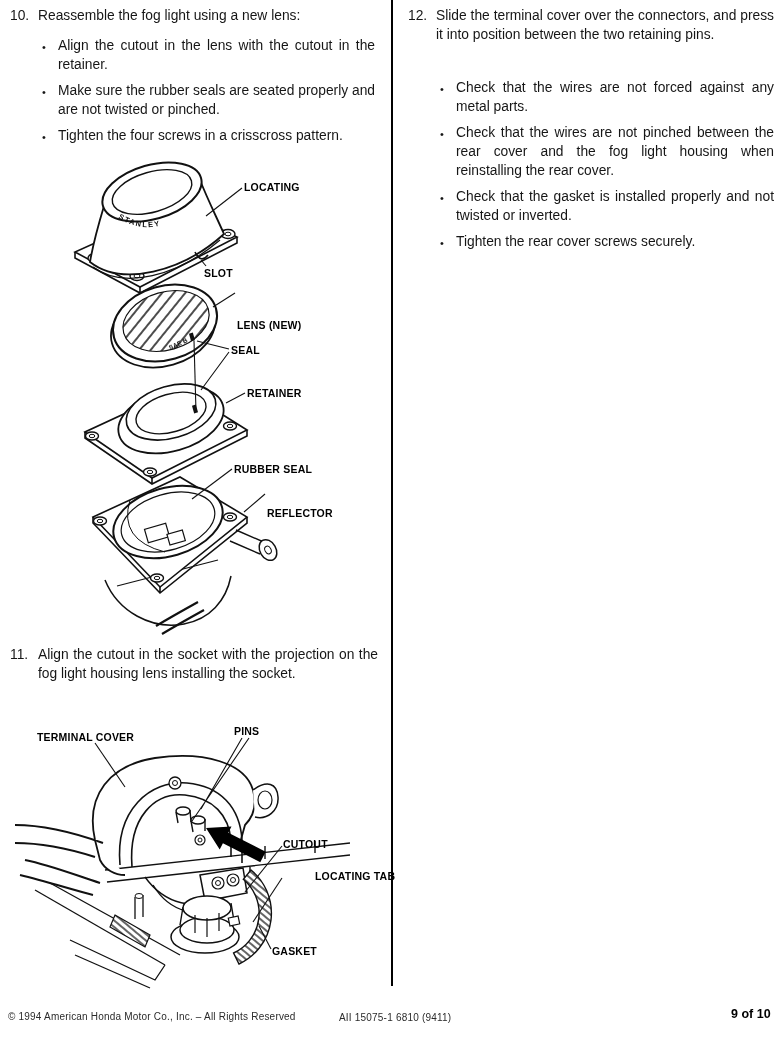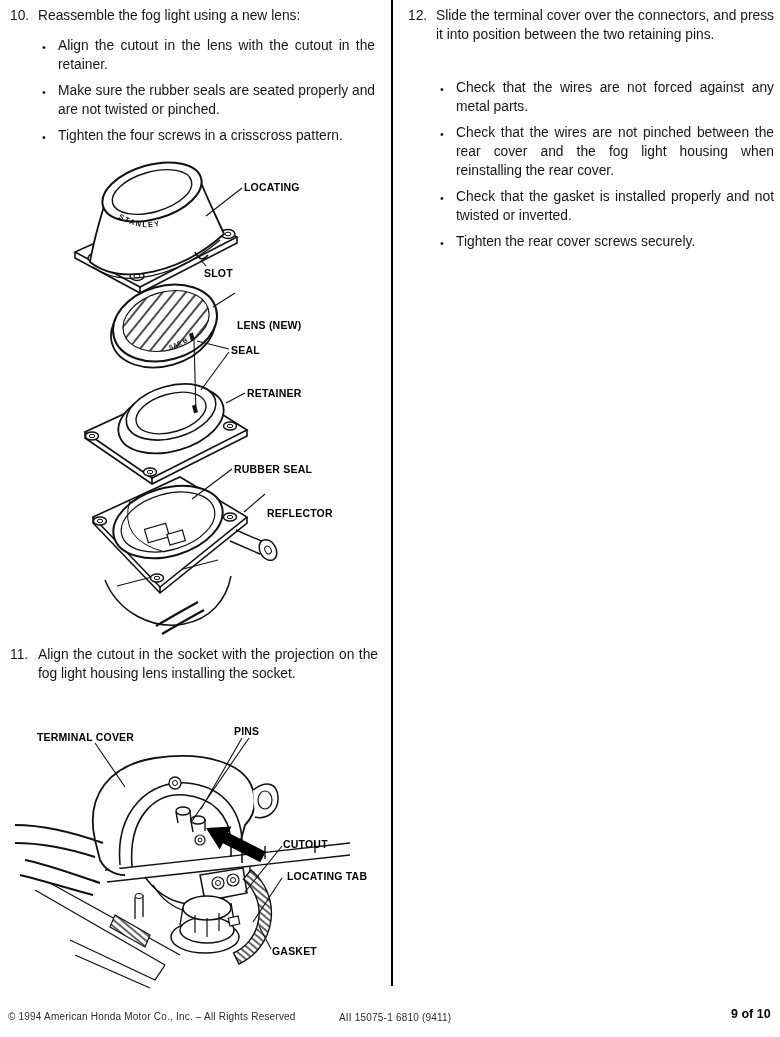--- a/index.html
+++ b/index.html
@@ -231,21 +231,21 @@
         <path d="M 227 13 L 186 84 M 234 13 L 177 96"></path>
         <path d="M 267 121 L 230 167"></path>
         <path d="M 267 153 L 238 197"></path>
         <path d="M 256 224 L 244 201"></path>
       </g>
     </svg>
 
     <div class="dlabel" style="left:22px;top:6px;">TERMINAL COVER</div>
     <div class="dlabel" style="left:219px;top:0;">PINS</div>
     <div class="dlabel" style="left:268px;top:113px;">CUTOUT</div>
-    <div class="dlabel" style="left:256px;top:145px;padding-left:16px;">LOCATING TAB</div>
+    <div class="dlabel" style="left:284px;top:145px;padding-left:16px;">LOCATING TAB</div>
     <div class="dlabel" style="left:257px;top:220px;">GASKET</div>
   </div>
 
   <div class="step" style="left:408px;top:6px;width:366px;">
     <span class="snum">12.</span>
     <div class="stxt">Slide the terminal cover over the connectors, and press it into position between the two retaining pins.</div>
   </div>
 
   <div class="bullets" style="left:440px;top:78px;width:334px;">
     <div class="bullet-item">

